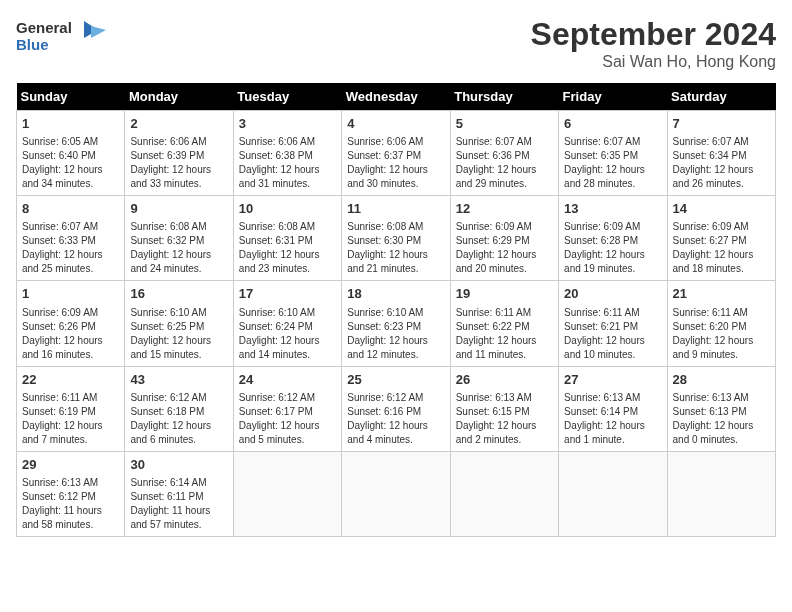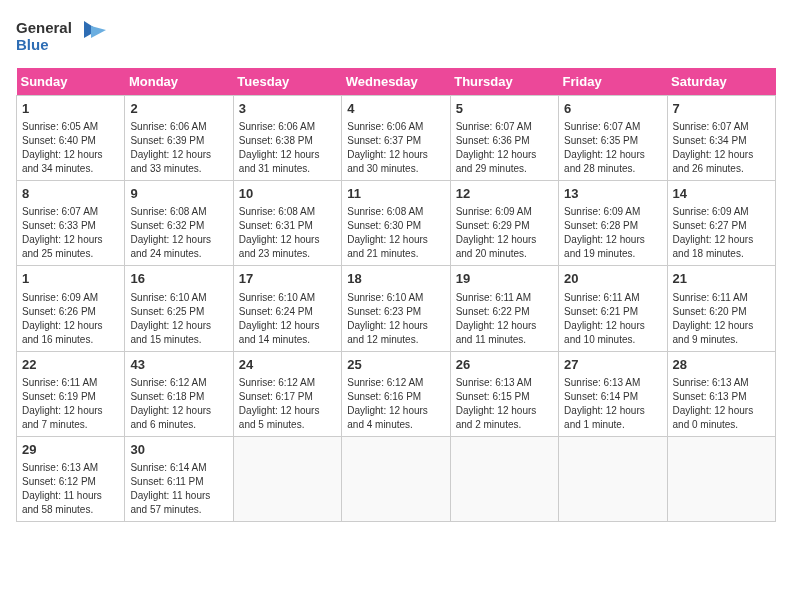--- a/index.html
+++ b/index.html
@@ -32,21 +32,21 @@
     .location {
       font-size: 16px;
       color: #555;
     }
     table {
       width: 100%;
       border-collapse: collapse;
       font-size: 11px;
     }
     thead tr th {
-      background-color: #ec4899;
+      background-color: #000000;
       color: #fff;
       padding: 6px 4px;
       text-align: left;
       font-size: 13px;
       font-weight: bold;
     }
     tbody tr td {
       border: 1px solid #ccc;
       vertical-align: top;
       padding: 4px 5px;
@@ -74,20 +74,24 @@
 
 <div class="header">
   <div class="logo">
       <svg width="100" height="40">
         <text x="0" y="17" font-size="15" font-weight="bold" fill="#333" font-family="Arial">General</text>
         <text x="0" y="34" font-size="15" font-weight="bold" fill="#2e6db4" font-family="Arial">Blue</text>
         <polygon points="68,5 82,14 68,22" fill="#2e6db4"></polygon>
         <polygon points="75,10 90,14 75,22" fill="#6baee0"></polygon>
       </svg>
     </div>
+  <div class="title-block">
+    <div class="month-title">September 2024</div>
+    <div class="location">Sai Wan Ho, Hong Kong</div>
+  </div>
 </div>
 
 <table>
   <thead>
     <tr>
     <th>Sunday</th>
         <th>Monday</th>
         <th>Tuesday</th>
         <th>Wednesday</th>
         <th>Thursday</th>

